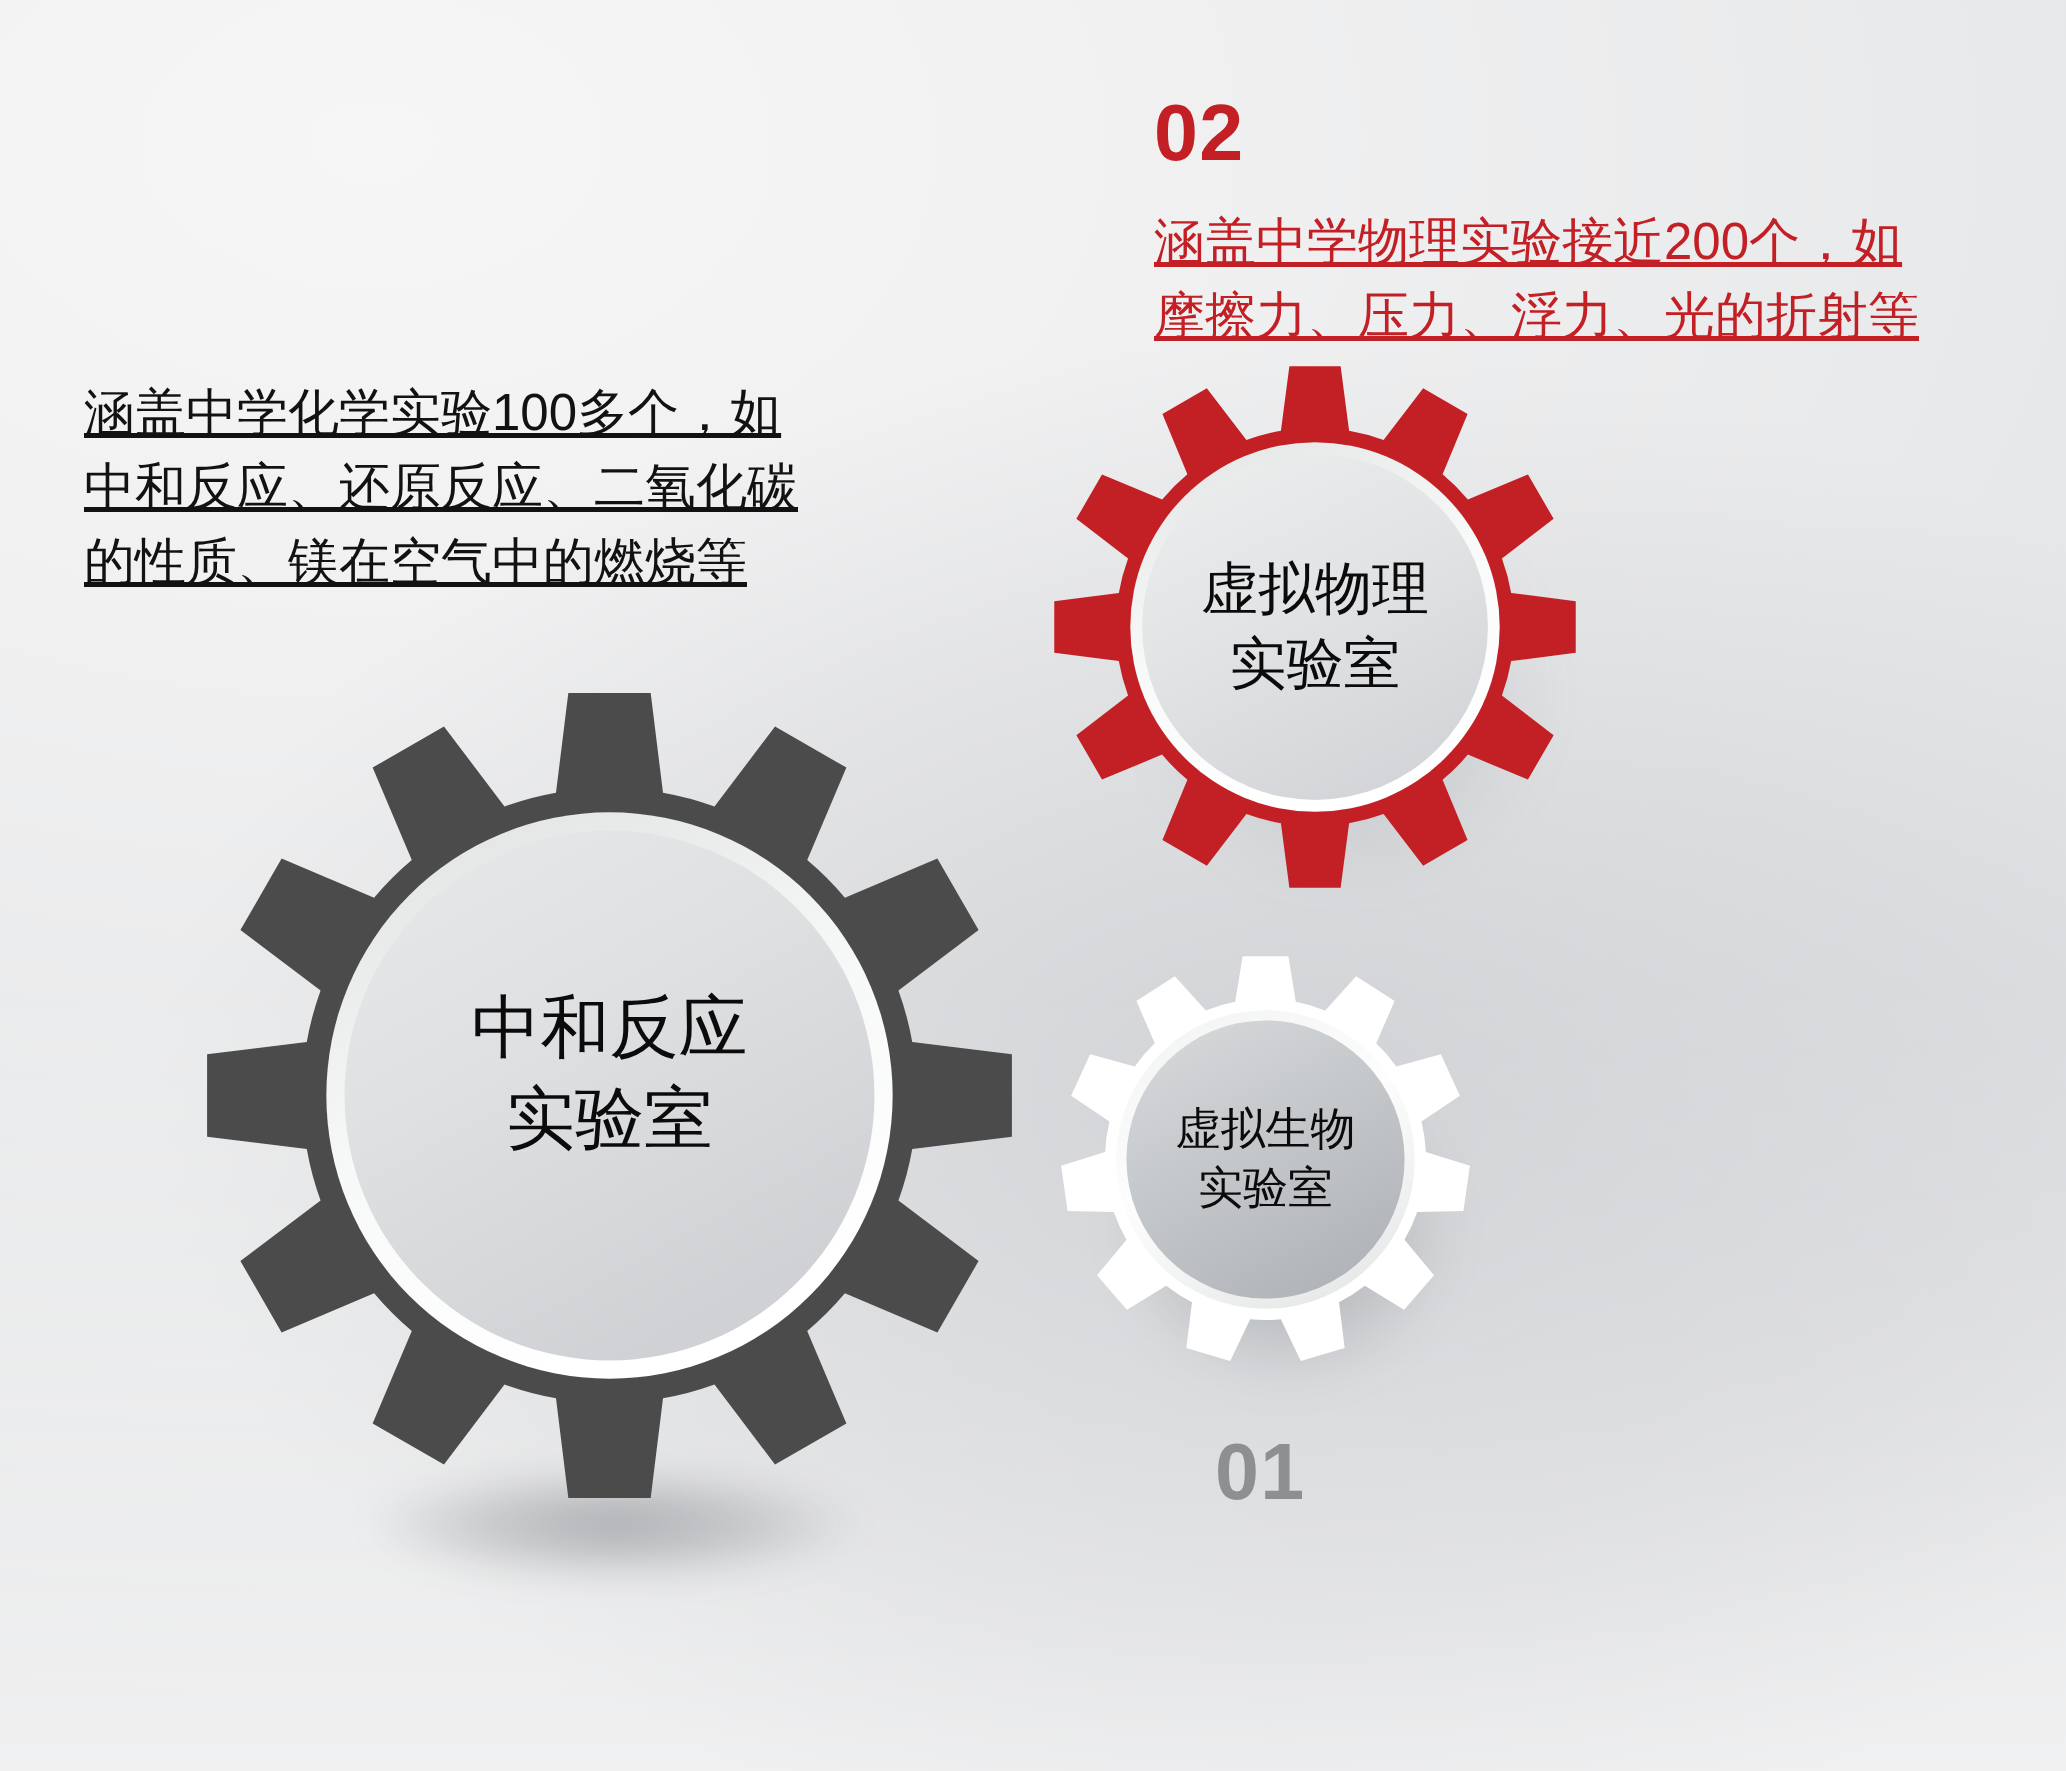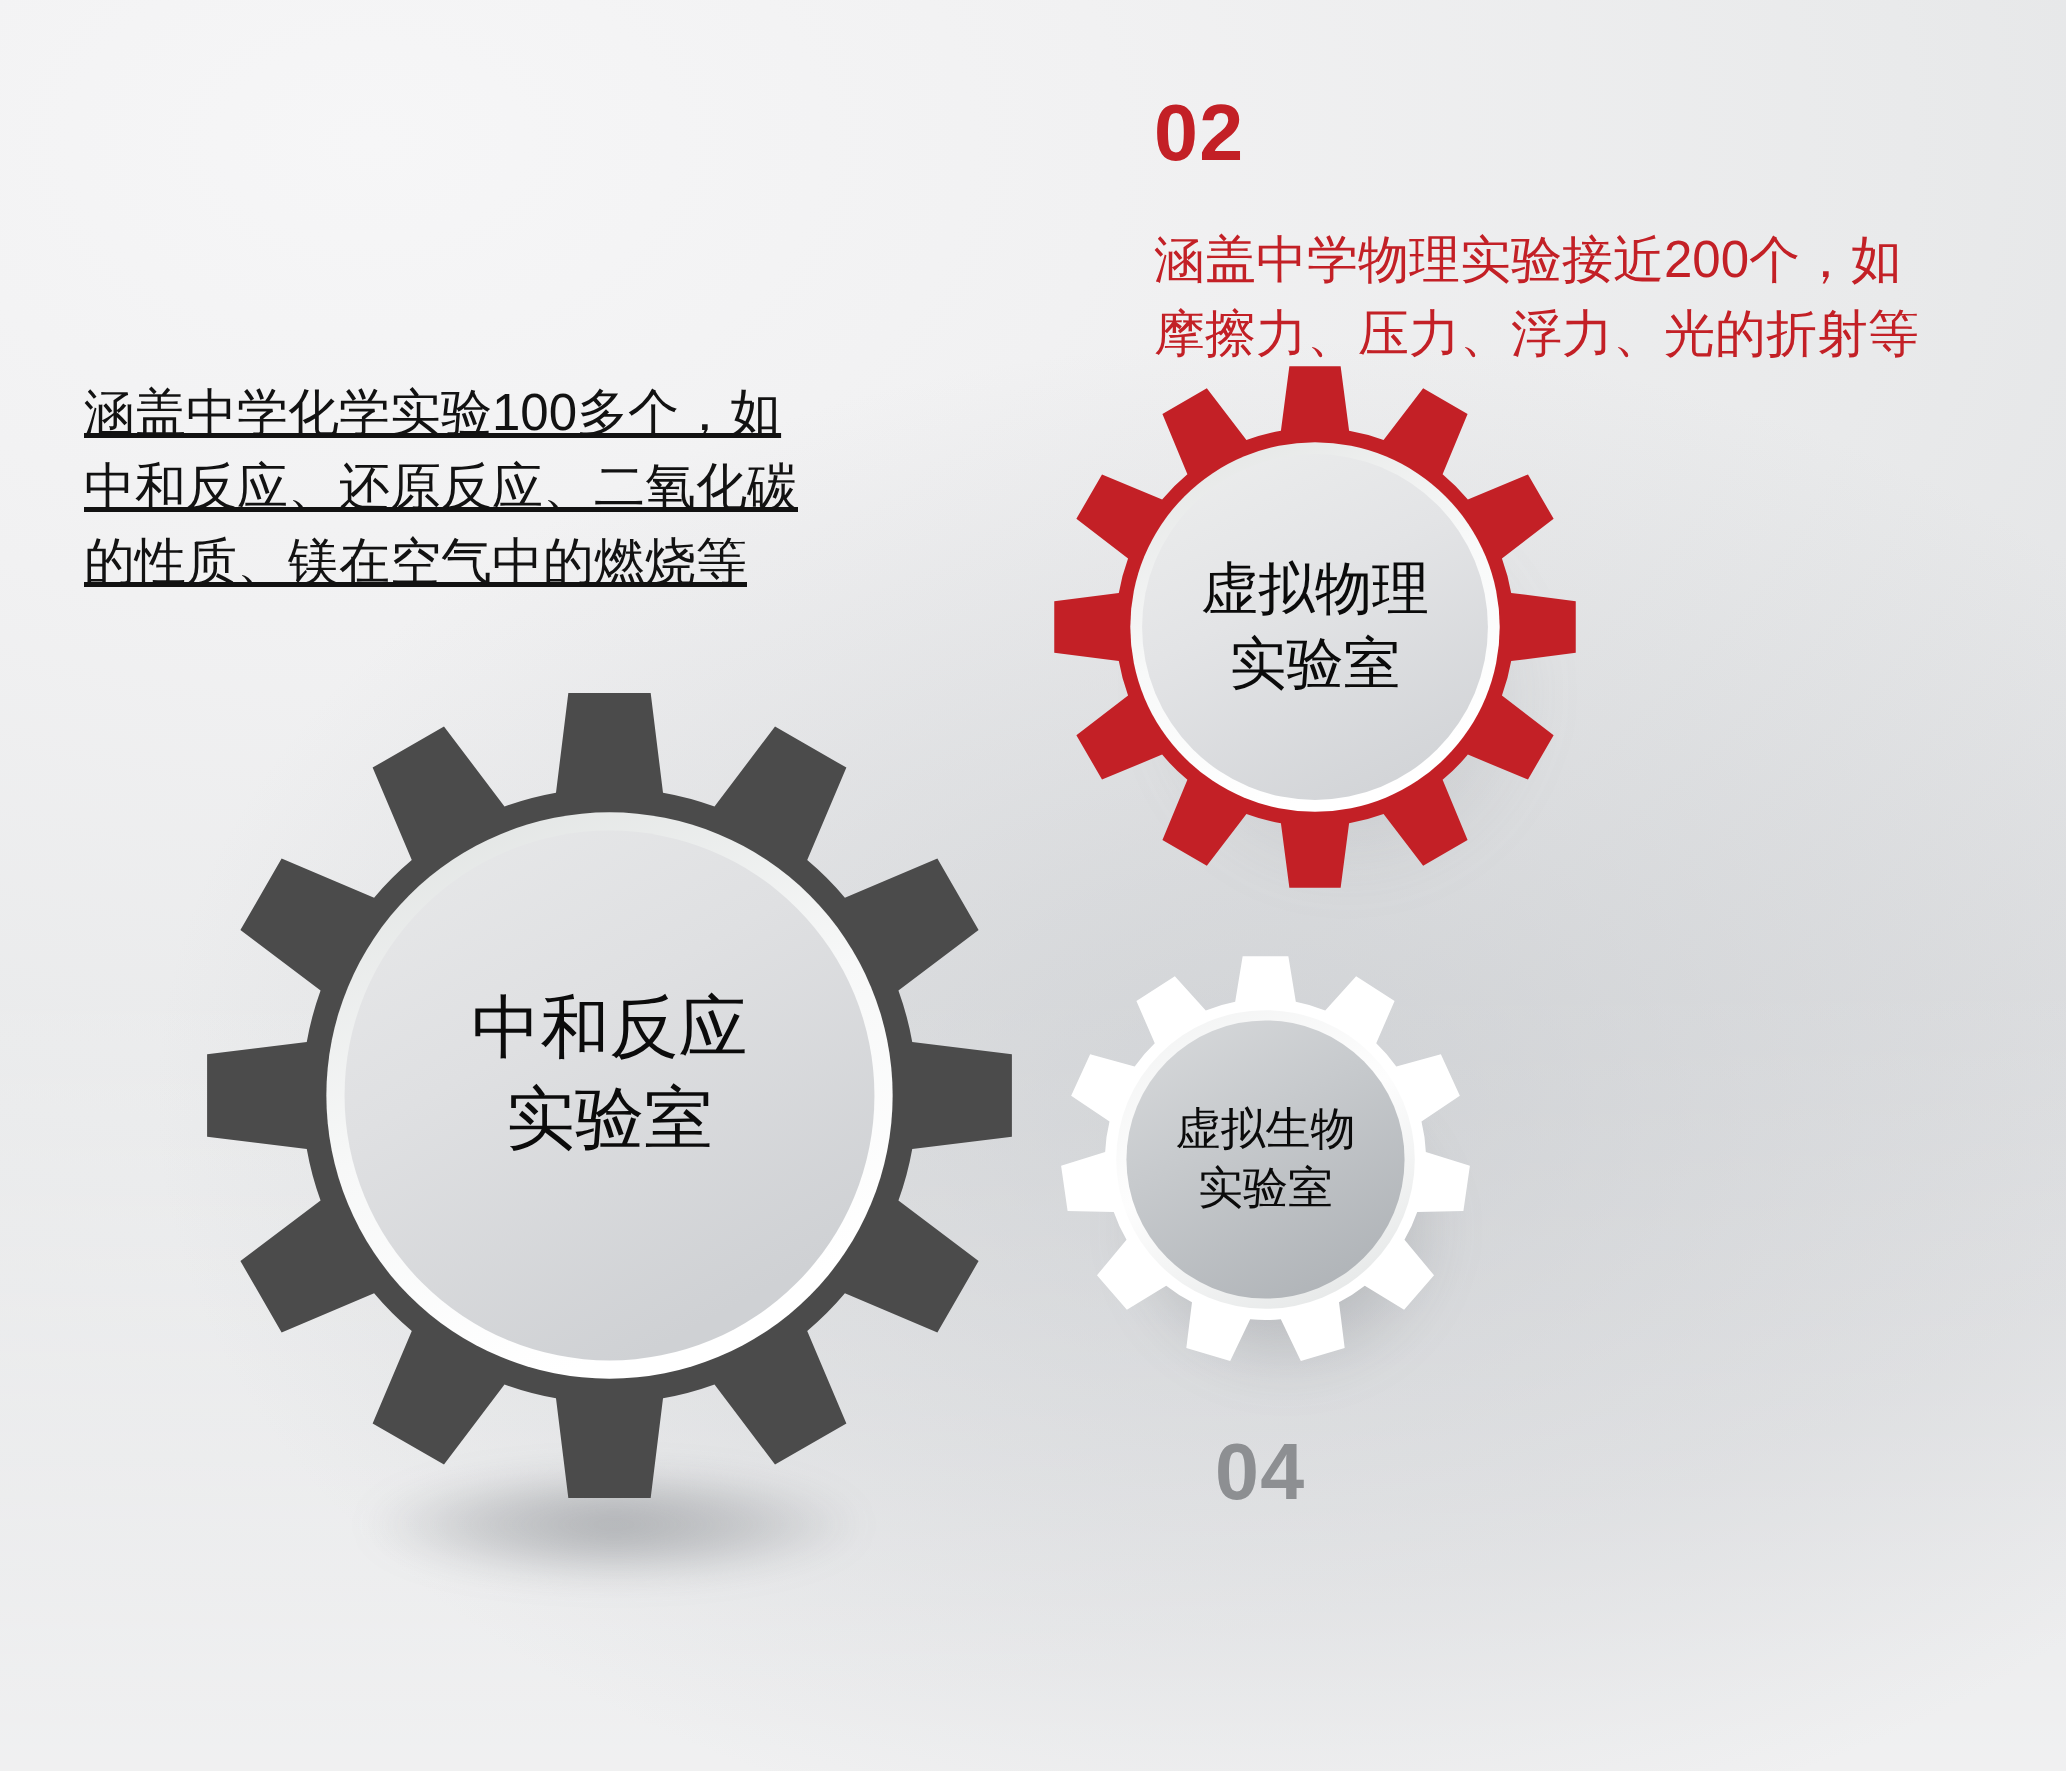--- a/index.html
+++ b/index.html
@@ -41,21 +41,21 @@
     white-space: pre-line;
     font-weight: normal;
   }
 
   #block-01 { left: 84px; top: 344px; width: 831px; text-align: left; }
   #block-01 .num { color: #8d8f92; }
   #block-01 .body-txt { color: #121212; margin-top: 32px; text-decoration: underline; }
 
   #block-02 { left: 1154px; top: 56px; width: 880px; text-align: left; }
   #block-02 .num { color: #c32026; margin-top: 37px; }
-  #block-02 .body-txt { color: #c32026; margin-top: 51px; }
+  #block-02 .body-txt { color: #c32026; margin-top: 33px; text-decoration: underline; }
 
   #block-03 { left: 1215px; top: 1432px; width: 843px; text-align: center; }
   #block-03 .num { color: #8d8f92; text-align: left; }
   #block-03 .body-txt { color: #58595b; margin-top: 25px; text-align: center; }
 
   
   .gear-wrap { position: absolute; }
   .gear-wrap svg { display: block; width: 100%; height: 100%; overflow: visible; }
 
   .gear-label {
@@ -108,21 +108,21 @@
 的性质、镁在空气中的燃烧等</div>
   </div>
 
   <div class="block" id="block-02">
     <div class="num">02</div>
     <div class="body-txt">涵盖中学物理实验接近200个，如
 摩擦力、压力、浮力、光的折射等</div>
   </div>
 
   <div class="block" id="block-03">
-    <div class="num">04</div>
+    <div class="num">01</div>
   </div>
 
   <div class="gear-wrap" id="gear-chemistry">
     <svg viewBox="0 0 400 400">
       <defs>
         <linearGradient id="hubGradChem" x1="0" y1="0" x2="0.55" y2="1">
           <stop offset="0%" stop-color="#e8e9ea"></stop>
           <stop offset="45%" stop-color="#dfe0e2"></stop>
           <stop offset="100%" stop-color="#cfd1d4"></stop>
         </linearGradient>

